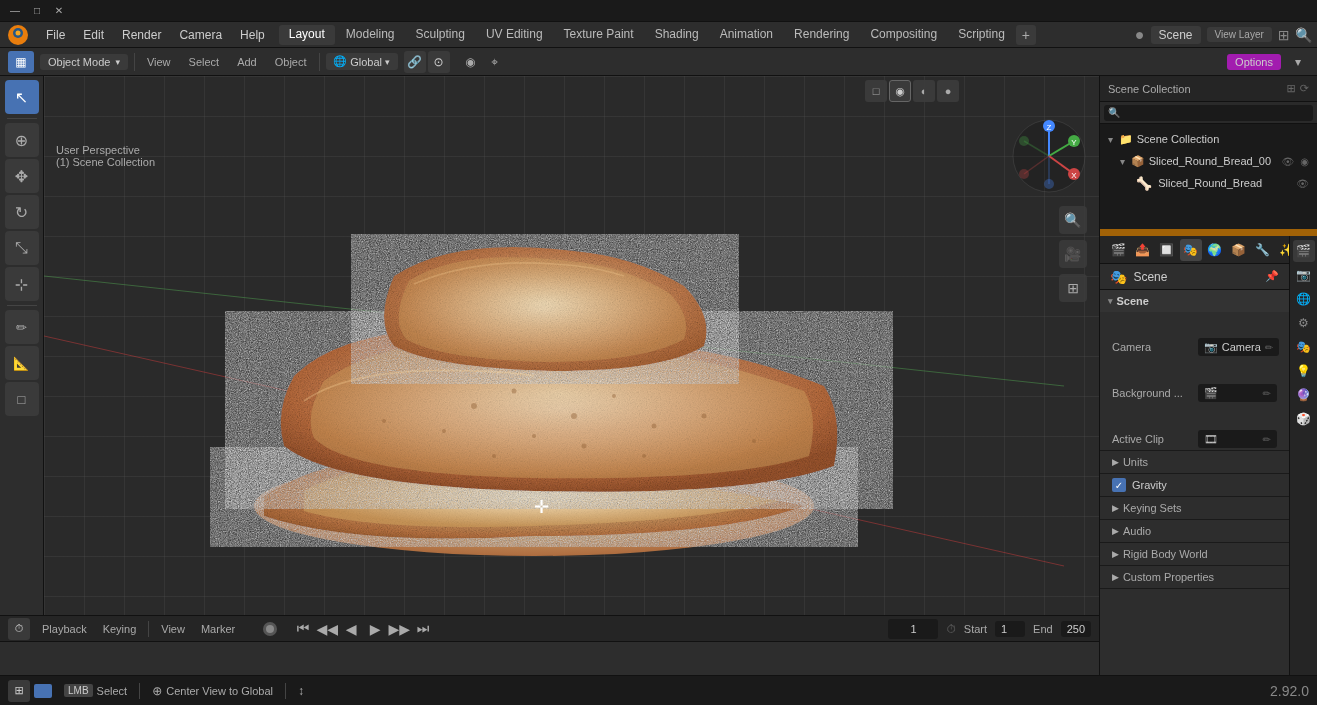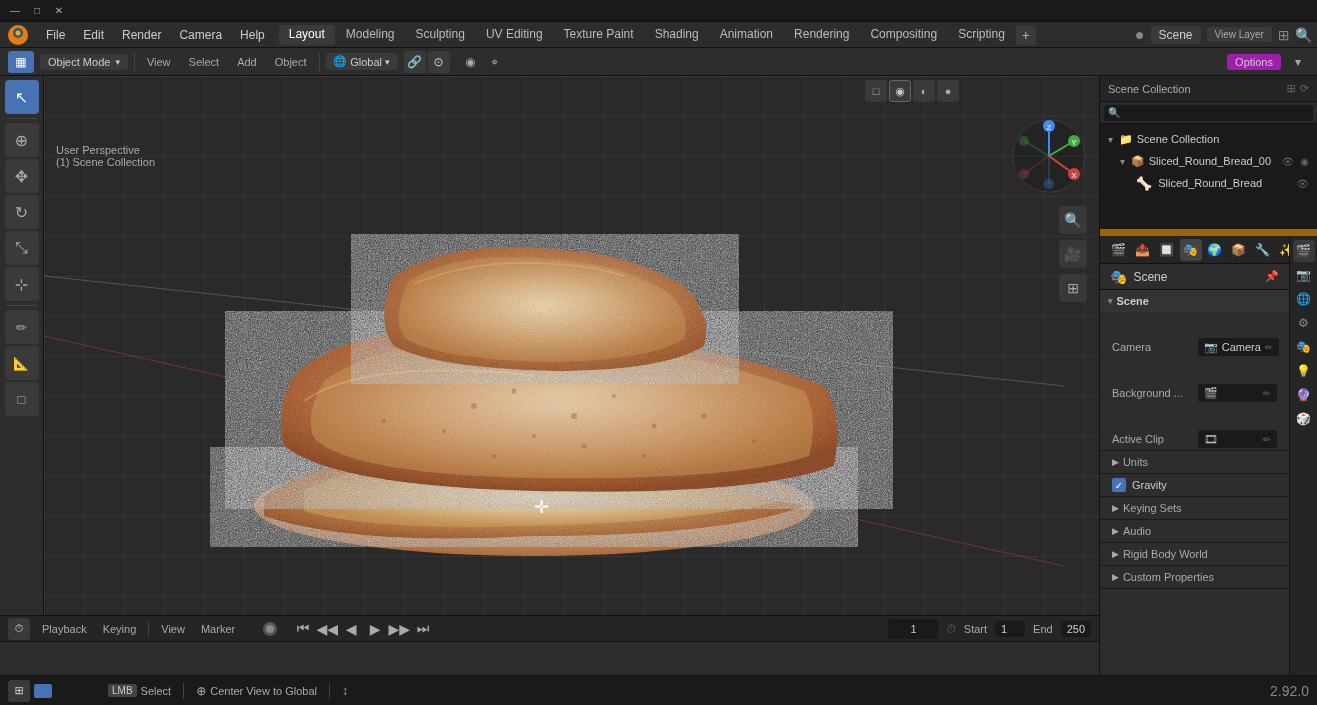--- a/index.html
+++ b/index.html
@@ -874,21 +874,21 @@
     </div>
 
   </div>
 
   <div id="status-bar">
     <div style="display:flex;align-items:center;gap:2px;">
       <div style="width:22px;height:22px;background:#3a3a3a;border-radius:3px;display:flex;align-items:center;justify-content:center;font-size:11px;cursor:pointer;">⊞</div>
       <div style="width:18px;height:14px;background:#4772b3;border-radius:2px;margin-left:2px;"></div>
     </div>
     <div class="status-item">
-      <span style="background:#444;border-radius:2px;padding:1px 4px;font-size:10px;color:#ccc;margin-left:44px;">LMB</span>
+      <span style="background:#444;border-radius:2px;padding:1px 4px;font-size:10px;color:#ccc;">LMB</span>
       <span>Select</span>
     </div>
     <div style="width:1px;height:16px;background:#444;"></div>
     <div class="status-item">
       <span style="font-size:12px;">⊕</span>
       <span>Center View to Global</span>
     </div>
     <div style="width:1px;height:16px;background:#444;"></div>
     <div class="status-item">
       <span style="font-size:12px;">↕</span>

